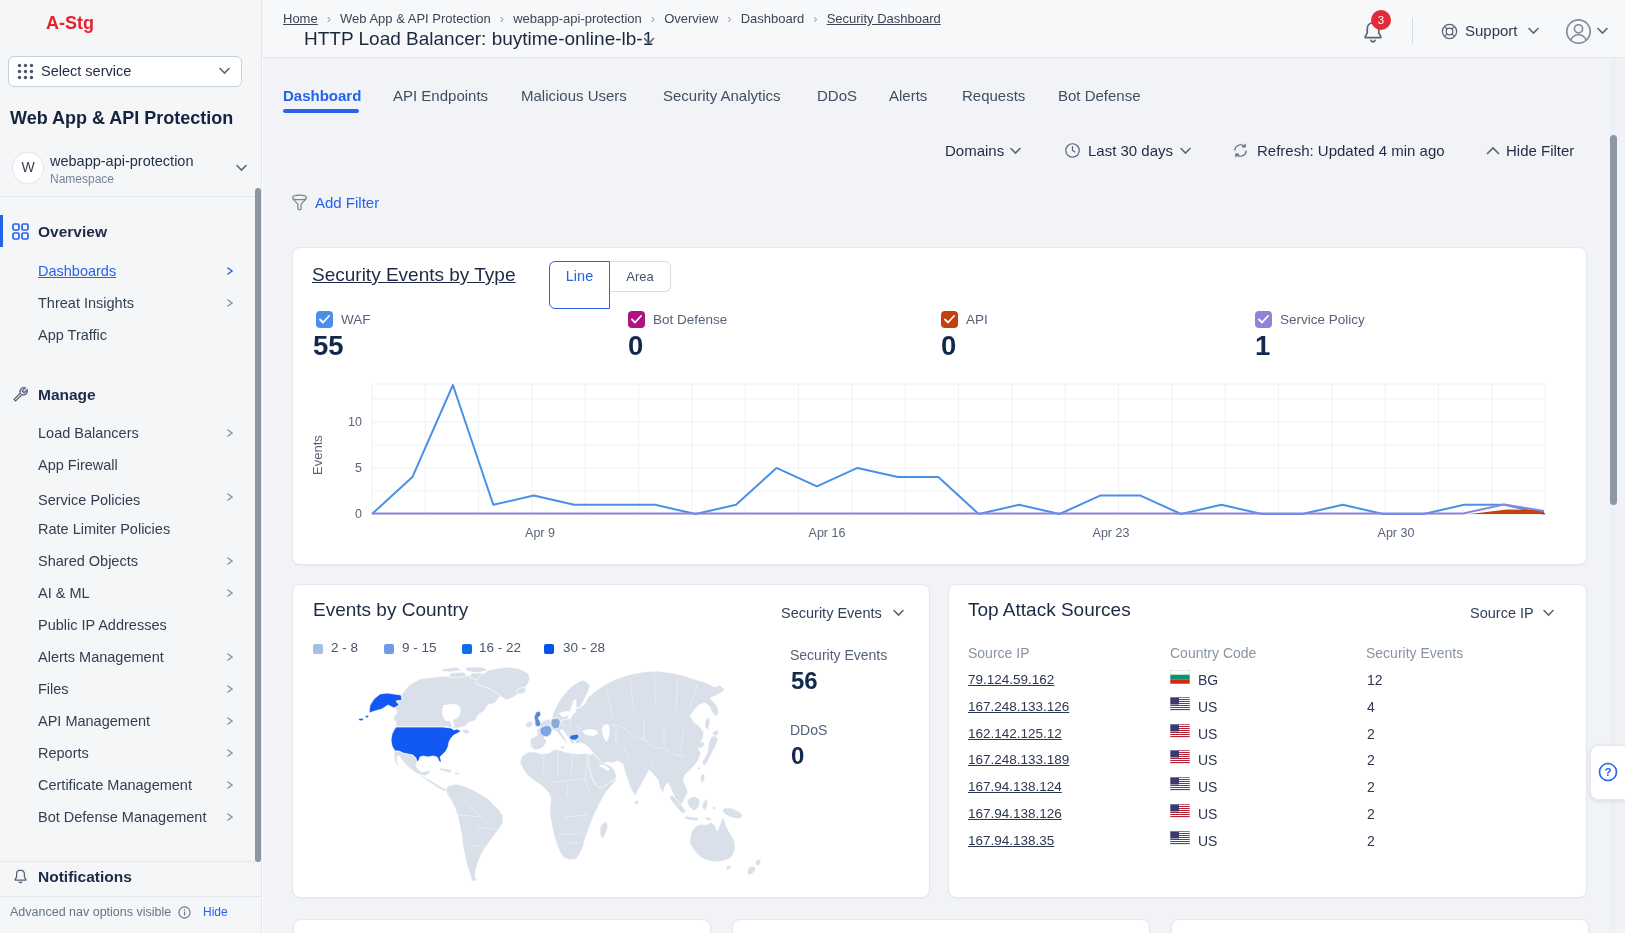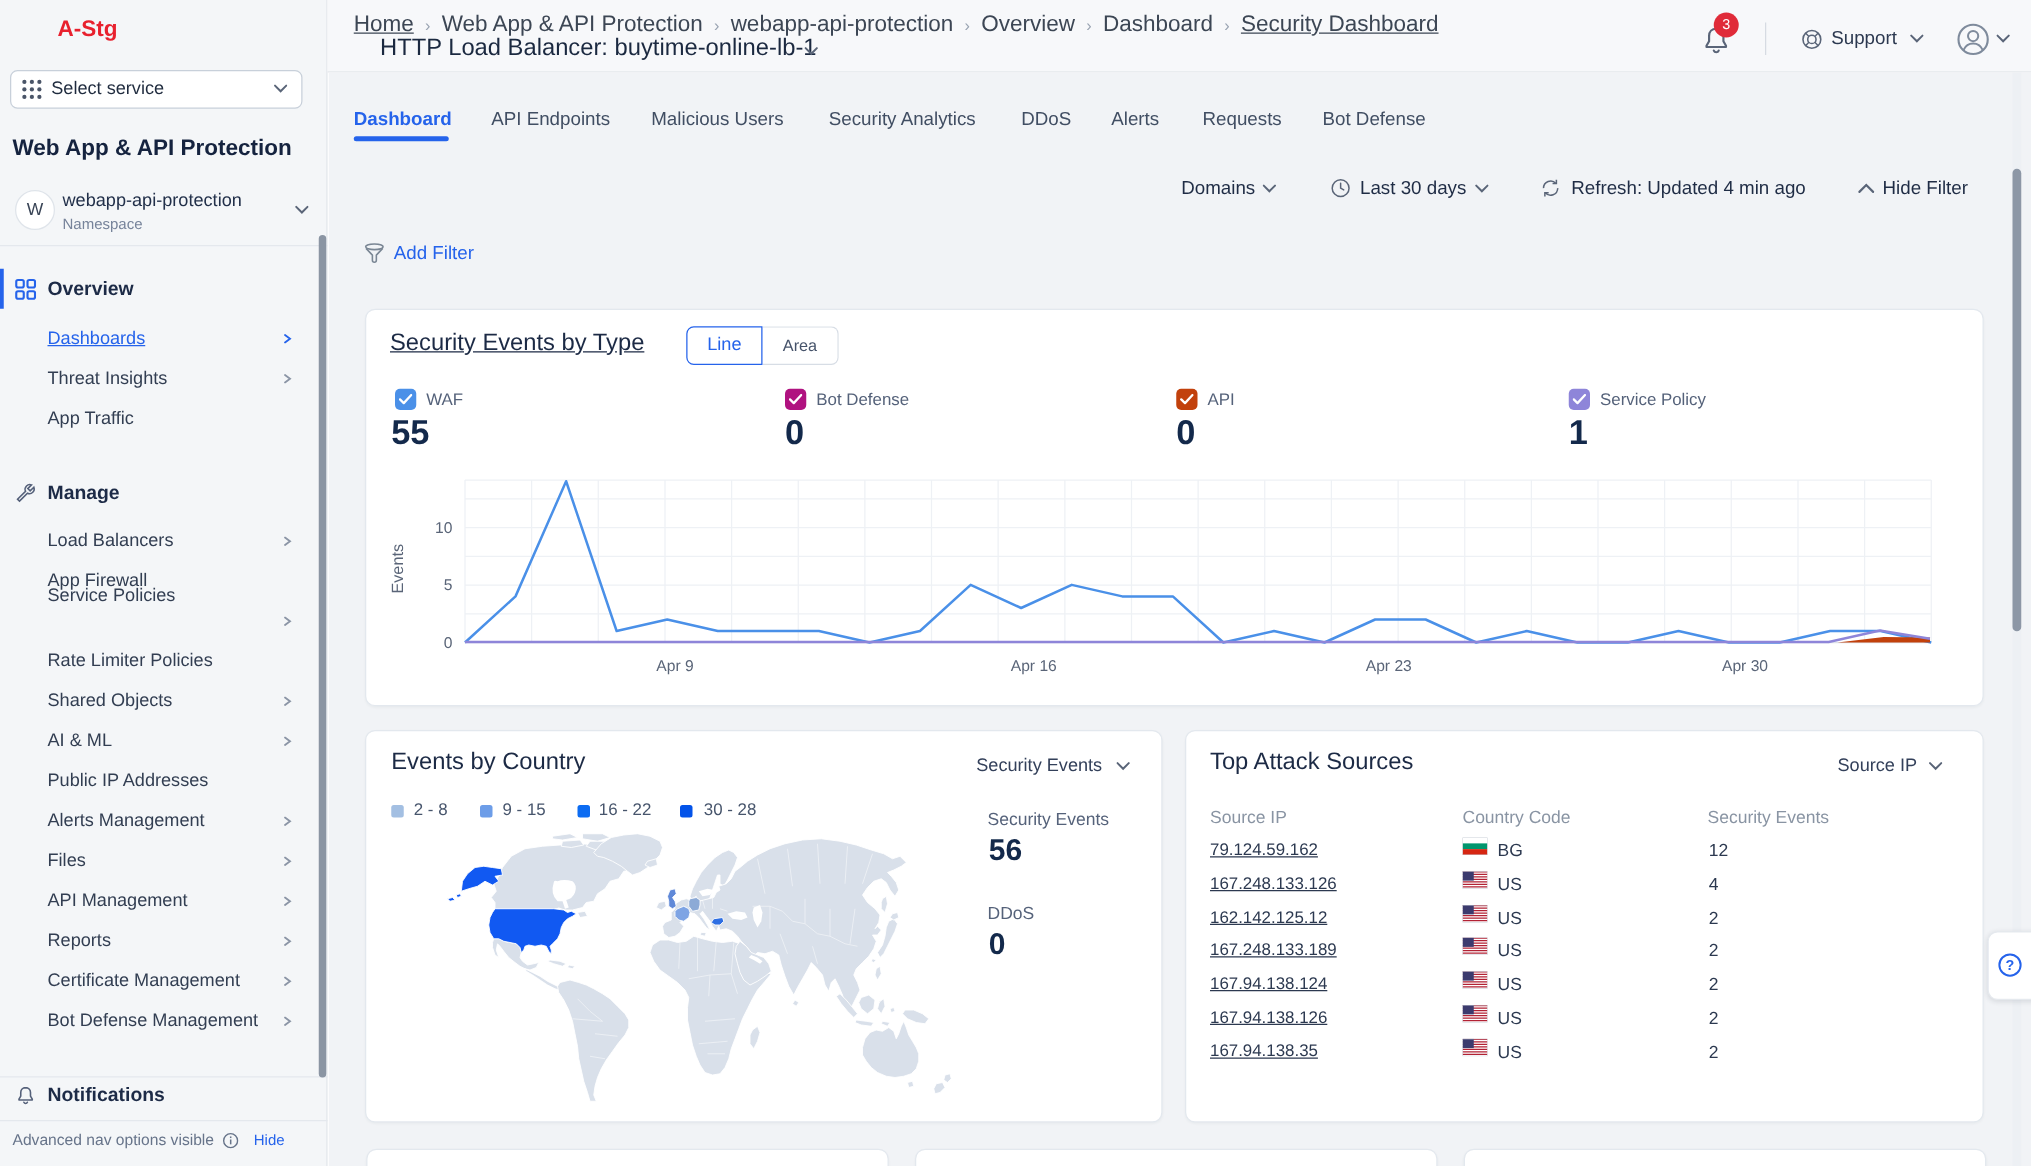--- a/index.html
+++ b/index.html
@@ -7,21 +7,21 @@
 #page { position:relative; width:1625px; height:933px; overflow:hidden; }
 .abs { position:absolute; }
 
 #sidebar { position:absolute; left:0; top:0; width:262px; height:933px; background:#f4f6f8; border-right:1px solid #e3e7ec; }
 .navitem { position:absolute; left:38px; font-size:14.5px; color:#323e52; white-space:nowrap; }
 .navchev { position:absolute; left:226px; width:8px; height:8px; }
 .navhead { position:absolute; left:38px; font-size:15.5px; font-weight:bold; color:#1d2b47; white-space:nowrap; }
 .sdiv { position:absolute; left:0; width:262px; height:1px; background:#e4e8ed; }
 
 #tophdr { position:absolute; left:262px; top:0; width:1363px; height:58px; background:#f7f8fa; border-bottom:1px solid #e5e8ec; }
-.crumb { font-size:18px; color:#3c4654; }
+.crumb { font-size:13px; color:#3c4654; }
 .crumbsep { font-size:13px; color:#9aa4b2; padding:0 9px; }
 
 .tab { position:absolute; top:87px; font-size:15px; color:#414e63; white-space:nowrap; }
 
 .card { position:absolute; background:#fff; border:1px solid #e3e8ee; border-radius:8px; box-shadow:0 1px 2px rgba(30,41,59,0.04); }
 .cardtitle { position:absolute; font-size:19px; color:#1c2a45; white-space:nowrap; }
 .graylabel { position:absolute; font-size:13.5px; color:#55627a; white-space:nowrap; }
 .bignum { position:absolute; font-size:27.5px; font-weight:bold; color:#13294b; }
 .cb { position:absolute; width:17px; height:17px; border-radius:4px; }
 .iplink { font-size:13.5px; color:#2c3950; text-decoration:underline; }
@@ -88,21 +88,21 @@
   <svg class="abs" style="left:12px;top:386px;" width="17" height="17" viewBox="0 0 24 24">
     <path d="M21.3 5.3l-4.2 4.2-2.6-2.6 4.2-4.2c-1.9-.7-4.2-.3-5.7 1.2-1.6 1.6-2 4-1.1 6l-9 9 2.2 2.2 9-9c2 .9 4.4.5 6-1.1 1.5-1.5 1.9-3.8 1.2-5.7z" fill="none" stroke="#55617a" stroke-width="1.8"></path>
   </svg>
   <div class="navhead" style="top:386px;">Manage</div>
 
   <div class="navitem" style="top:425px;">Load Balancers</div>
   <svg class="navchev" style="top:429px;" viewBox="0 0 8 8">
         <polyline points="2,1 6,4 2,7" fill="none" stroke="#8b95a6" stroke-width="1.5" stroke-linecap="round"></polyline>
       </svg>
   <div class="navitem" style="top:457px;">App Firewall</div>
-  <div class="navitem" style="top:469px;">Service Policies</div>
+  <div class="navitem" style="top:492px;">Service Policies</div>
   <svg class="navchev" style="top:493px;" viewBox="0 0 8 8">
         <polyline points="2,1 6,4 2,7" fill="none" stroke="#8b95a6" stroke-width="1.5" stroke-linecap="round"></polyline>
       </svg>
   <div class="navitem" style="top:521px;">Rate Limiter Policies</div>
   <div class="navitem" style="top:553px;">Shared Objects</div>
   <svg class="navchev" style="top:557px;" viewBox="0 0 8 8">
         <polyline points="2,1 6,4 2,7" fill="none" stroke="#8b95a6" stroke-width="1.5" stroke-linecap="round"></polyline>
       </svg>
   <div class="navitem" style="top:585px;">AI &amp; ML</div>
   <svg class="navchev" style="top:589px;" viewBox="0 0 8 8">
@@ -226,21 +226,21 @@
 <div class="abs" style="left:1506px;top:142px;font-size:15px;color:#1f2c45;">Hide Filter</div>
 
 <svg class="abs" style="left:290px;top:193px;" width="19" height="19" viewBox="0 0 24 24">
   <ellipse cx="12" cy="5.6" rx="8.8" ry="2.9" fill="none" stroke="#7a8694" stroke-width="1.6"></ellipse>
   <path d="M3.6 7.2L10 14v5.2a2 2 0 0 0 4 0V14l6.4-6.8" fill="none" stroke="#7a8694" stroke-width="1.6" stroke-linejoin="round"></path>
 </svg>
 <div class="abs" style="left:315px;top:194px;font-size:15px;color:#2563eb;">Add Filter</div>
 
 <div class="card" style="left:292px;top:247px;width:1295px;height:318px;"></div>
 <div class="cardtitle" style="left:312px;top:264px;text-decoration:underline;">Security Events by Type</div>
-<div class="abs" style="left:549px;top:261px;width:61px;height:31px;background:#fff;border:1px solid #2563eb;border-radius:6px 0 0 6px;color:#2563eb;font-size:14.5px;text-align:center;line-height:29px;z-index:2;">Line</div>
+<div class="abs" style="left:549px;top:261px;width:61px;height:48px;background:#fff;border:1px solid #2563eb;border-radius:6px 0 0 6px;color:#2563eb;font-size:14.5px;text-align:center;line-height:29px;z-index:2;">Line</div>
 <div class="abs" style="left:610px;top:261px;width:61px;height:31px;background:#fff;border:1px solid #d7dde5;border-left:none;border-radius:0 6px 6px 0;color:#46536a;font-size:13px;text-align:center;line-height:29px;">Area</div>
 
 <div class="cb" style="left:316px;top:311px;background:#4a90e8;"></div>
 <svg class="abs" style="left:319px;top:315px;z-index:2;" width="11" height="9" viewBox="0 0 11 9">
       <polyline points="1,4.5 4,7.5 10,1" fill="none" stroke="#fff" stroke-width="1.8" stroke-linecap="round" stroke-linejoin="round"></polyline>
     </svg>
 <div class="graylabel" style="left:341px;top:312px;">WAF</div>
 <div class="bignum" style="left:313px;top:330px;">55</div>
 
 <div class="cb" style="left:628px;top:311px;background:#b01280;"></div>

